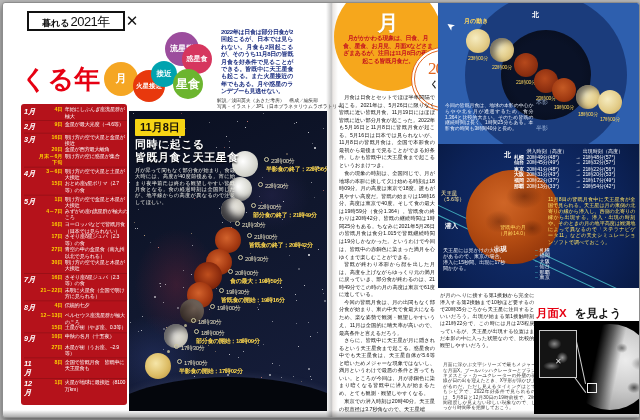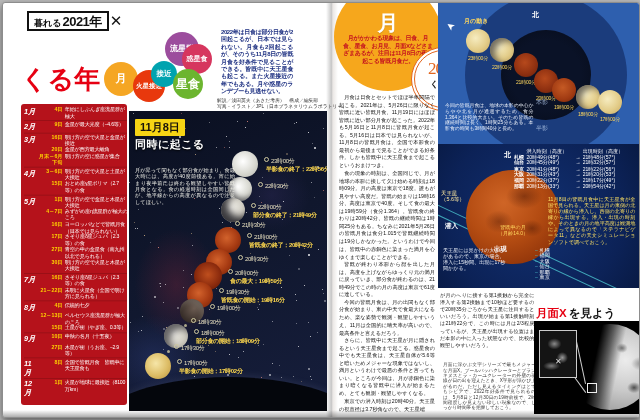--- a/index.html
+++ b/index.html
@@ -5,23 +5,23 @@
   html,body{margin:0;padding:0;background:#b9b9b9;width:640px;height:420px;overflow:hidden;
     font-family:"Liberation Sans","DejaVu Sans",sans-serif;}
   .abs{position:absolute;}
   #spread{position:absolute;left:2px;top:2px;width:636px;height:414px;background:#fff;
     border:1px solid #8d8d8d;border-radius:3px;box-shadow:0 3px 7px rgba(0,0,0,.5);overflow:hidden;}
   #gutter{left:323px;top:0;width:12px;height:100%;background:linear-gradient(to right,rgba(0,0,0,0),rgba(0,0,0,.22) 45%,rgba(90,60,40,.12) 58%,rgba(0,0,0,0));}
   #bshade{left:0;bottom:0;width:100%;height:7px;background:linear-gradient(to top,rgba(0,0,0,.32),rgba(0,0,0,0));}
 
   
   #hdr-boxes{left:24px;top:8px;display:flex;align-items:center;}
-  .hdr-box{border:2px solid #111;background:#fff;padding:0 5px;height:16px;display:flex;align-items:baseline;gap:1px;}
+  .hdr-box{border:2px solid #111;background:#fff;padding:0 13px;height:16px;display:flex;align-items:baseline;gap:1px;}
   .hdr-small{font-size:9px;font-weight:700;color:#111;}
-  .hdr-year{font-size:13px;font-weight:700;color:#111;letter-spacing:-.5px;}
+  .hdr-year{font-size:13px;font-weight:400;color:#111;letter-spacing:-.5px;}
   .hdr-year.red{color:#e60012;}
   .hdr-x{font-size:15px;font-weight:900;color:#111;margin:0 1px;}
   #title1{left:20px;top:25px;font-size:28px;font-weight:900;color:#000;letter-spacing:-1px;}
   #title2{left:18px;top:59px;font-size:26px;font-weight:900;color:#e60012;letter-spacing:0;}
   .badge{position:absolute;border-radius:50%;color:#fff;font-weight:800;display:flex;align-items:center;justify-content:center;text-align:center;line-height:1.05;}
   #intro{left:218px;top:26px;width:72px;font-size:6px;line-height:7.4px;font-weight:700;color:#1b2e80;text-align:justify;letter-spacing:-.4px;}
   .credit{left:214px;width:118px;font-size:6px;line-height:6.6px;color:#333;transform:scale(.8);transform-origin:0 0;white-space:nowrap;}
 
   
   #etable{left:18px;top:101px;width:106px;height:301px;background:#b5121b;border-radius:3px;overflow:hidden;}
@@ -102,21 +102,21 @@
   #pcities div::before{content:'–';color:#49bdc9;margin-right:2px;}
 
   
   #d3{left:435px;top:285px;width:201px;height:129px;overflow:hidden;background:#fff;}
   #cont{left:2px;top:3px;width:118px;transform:scale(.8);transform-origin:0 0;font-size:6.3px;line-height:9px;color:#111;text-align:justify;}
   #xcap{left:5px;top:74px;width:116px;transform:scale(.8);transform-origin:0 0;font-size:5.8px;line-height:6.8px;color:#333;text-align:justify;}
   #xdate{left:97px;top:2px;font-size:11.5px;font-weight:900;color:#f5d400;letter-spacing:-.5px;
     text-shadow:1px 1px 0 #222,-1px 1px 0 #222,1px -1px 0 #222,-1px -1px 0 #222;}
   #xtitle{left:98px;top:18px;font-size:11.5px;font-weight:900;}
   #xtitle .red{color:#e60012;}
-  #xtitle .blk{color:#111;margin-left:2px;}
+  #xtitle .blk{color:#111;margin-left:8px;}
   #photo{left:96px;top:33px;width:105px;height:93px;background:#000;overflow:hidden;}
   #pmoon{left:33px;top:3px;width:86px;height:86px;border-radius:50%;background:
     linear-gradient(102deg,#000 0 34%,rgba(0,0,0,.55) 46%,rgba(0,0,0,0) 58%),
     radial-gradient(10px 8px at 78% 74%,rgba(55,55,55,.85),transparent 70%),
     radial-gradient(8px 7px at 64% 28%,rgba(70,70,70,.7),transparent 70%),
     radial-gradient(14px 10px at 86% 46%,rgba(95,95,95,.6),transparent 70%),
     radial-gradient(circle at 68% 42%,#ececec 0%,#c9c9c9 40%,#a2a2a2 70%,#7b7b7b 100%);}
   #inset{left:5px;top:9px;width:36px;height:46px;border:1px solid #ccc;background:
     radial-gradient(10px 8px at 40% 28%,#8a8a8a,transparent 70%),
     radial-gradient(8px 8px at 62% 58%,#9a9a9a,transparent 70%),
@@ -460,20 +460,21 @@
         <div class="tlabel" style="left: 65px; top: 218px;">18時00分</div>
         <div class="tnote" style="left: 67px; top: 226px;">部分食の開始：18時09分</div>
         <div class="mdot" style="left: 38px; top: 239px;"></div>
         <div class="tlabel" style="left: 45px; top: 233px;">17時30分</div>
         <div class="moon my" style="left: 16px; top: 242px; width: 26px; height: 26px;"></div>
         <div class="tlabel" style="left: 48px; top: 248px;">17時00分</div>
         <div class="tnote" style="left: 50px; top: 256px;">半影食の開始：17時02分</div>
       </div>
     <div class="abs" id="pdate">11月8日</div>
     <div class="abs ptitle" style="top:26px;">同時に起こる</div>
+    <div class="abs ptitle" style="top:39px;">皆既月食と天王星食</div>
     <div class="abs" id="pbody">月が昇って間もなく部分食が始まり、食最大時には、高度が40度前後ある。宵に始まり夜半前には終わる観望しやすい皆既月食となる。食の経過時刻は全国同じだが、地平線からの高度が異なるので注意してほしい。</div>
   </div>
 
   <div class="abs" id="gutter"></div>
 
   <div class="abs" id="ycircle"></div>
   <div class="abs" id="moonword">月</div>
   <div class="abs" id="lead">月がかかわる現象は、日食、月食、星食、お月見、月面Xなどさまざまあるが、注目は11月8日の夜に起こる皆既月食だ。</div>
   <div class="abs" id="ybadge">
     <div id="y2022">2022</div>

